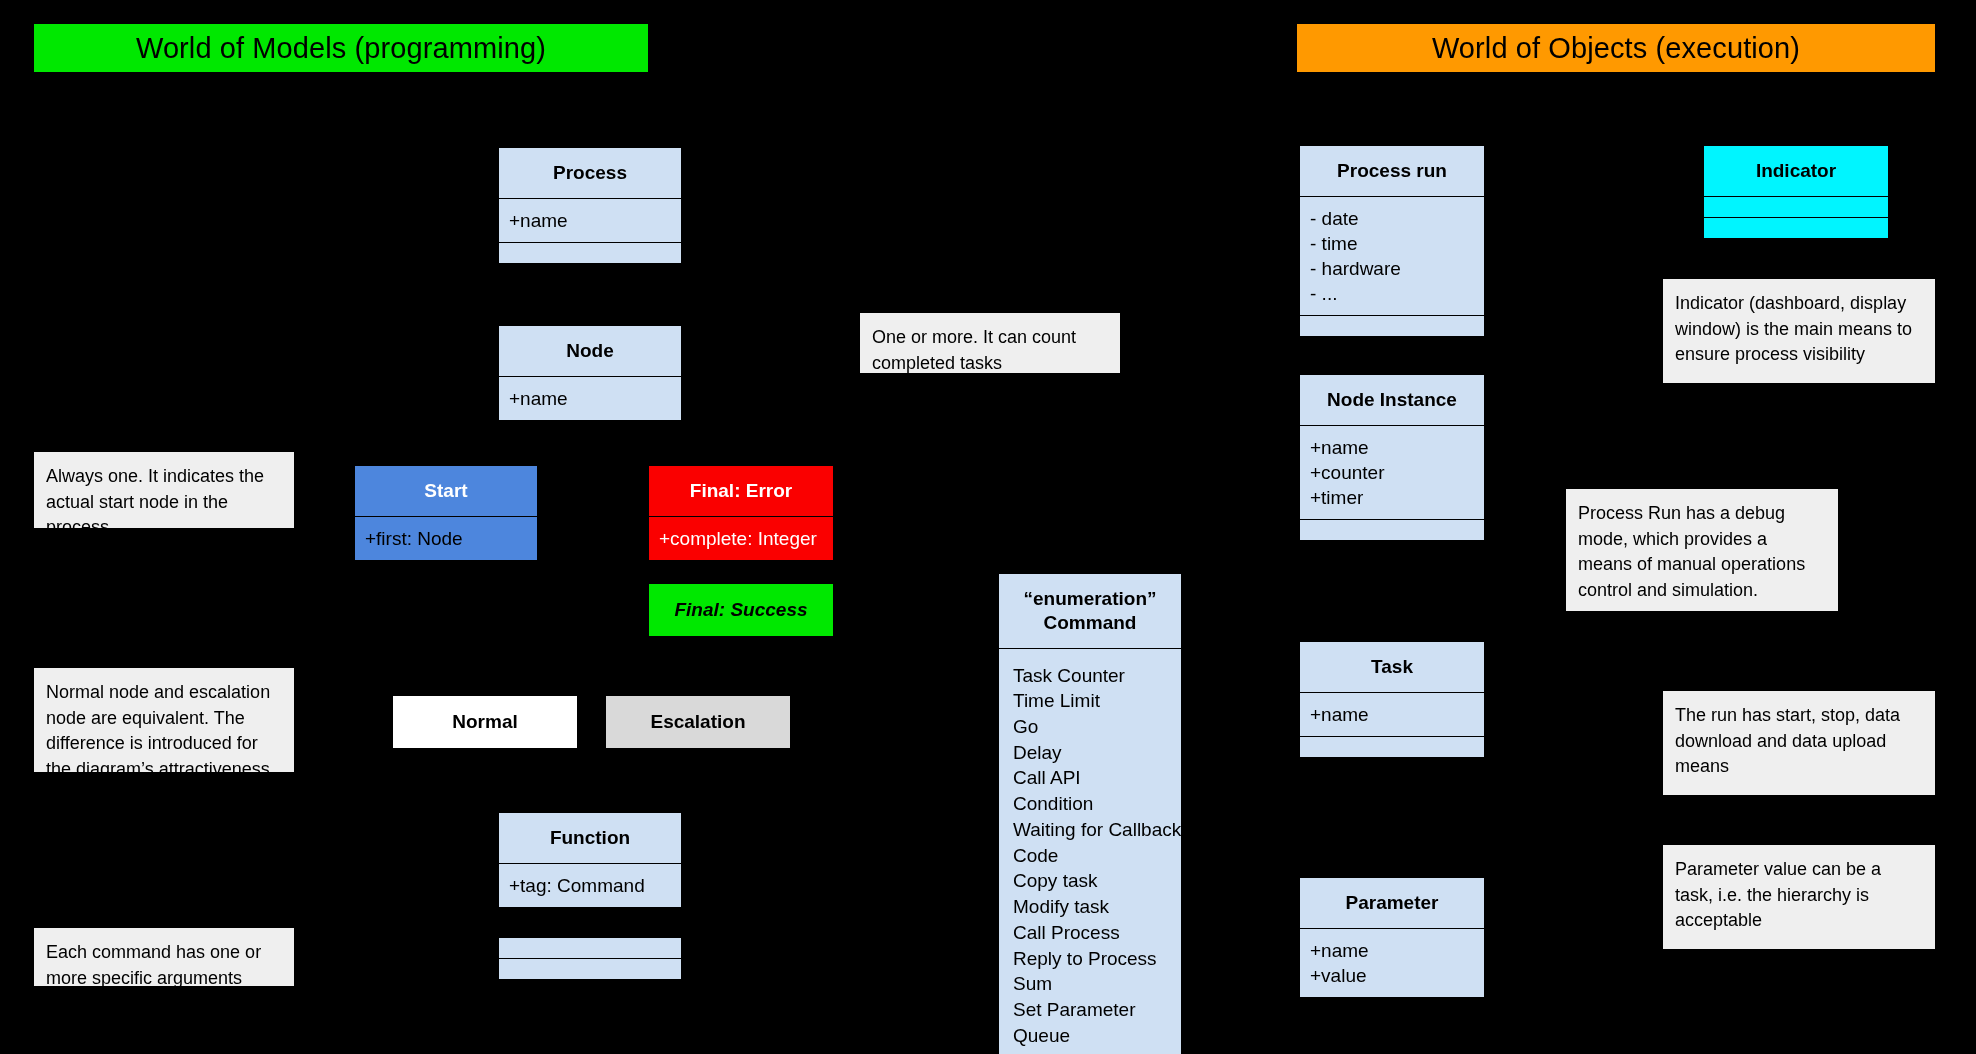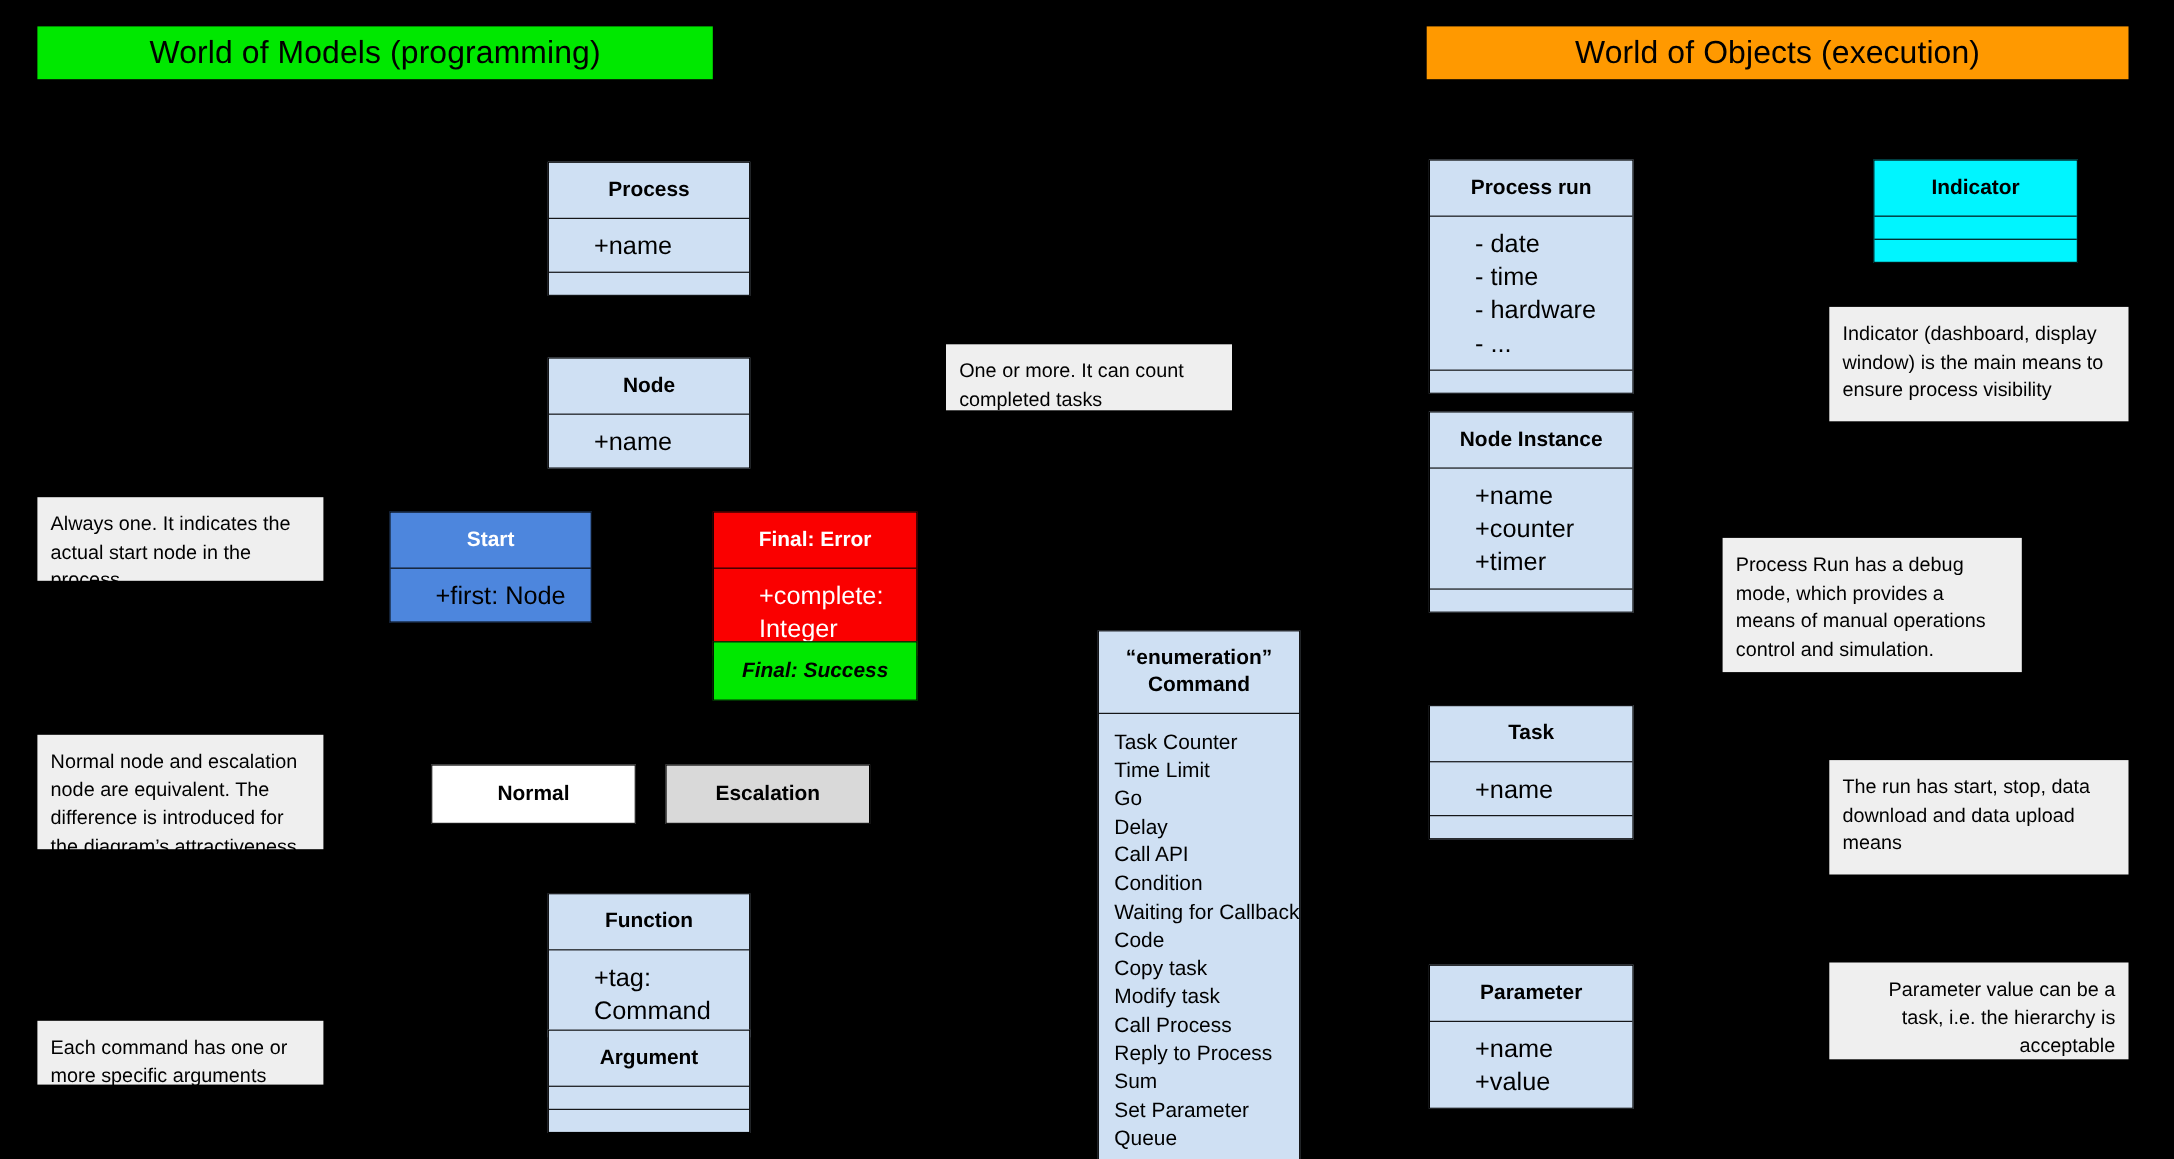--- a/index.html
+++ b/index.html
@@ -45,26 +45,25 @@
     font-size: 19px;
     text-align: center;
     padding: 13px 6px 13px 6px;
     color: #000000;
     line-height: 1.25;
   }
   .uml .sep {
     border-top: 1.5px solid #000000;
   }
   .uml .compartment {
-    font-size: 23px;
+    font-size: 19px;
     color: #000000;
     padding: 9px 10px 9px 10px;
     line-height: 1.32;
     white-space: pre-line;
-    margin-left: 31px;
   }
   .uml .compartment.empty {
     padding: 0;
     height: 20px;
   }
 
   
   .uml.start { background: #4d86dd; border-color: #000000; }
   .uml.start .title { color: #ffffff; }
   .uml.start .compartment { color: #000000; }
@@ -169,21 +168,20 @@
     <div class="title">Escalation</div>
   </div>
 
   <div class="uml" style="left:498px; top:812px; width:184px;">
     <div class="title">Function</div>
     <div class="sep"></div>
     <div class="compartment">+tag: Command</div>
   </div>
 
   <div class="uml" style="left:498px; top:936px; width:184px;">
-    <div class="title">Argument</div>
     <div class="sep"></div>
     <div class="compartment empty"></div>
     <div class="sep"></div>
     <div class="compartment empty"></div>
   </div>
 
   <div class="note" style="left:860px; top:313px; width:260px; height:60px;">
     <span>One or more. It can count completed tasks</span>
   </div>
 
@@ -262,17 +260,17 @@
   </div>
 
   <div class="note" style="left:1566px; top:489px; width:272px; height:122px;">
     <span>Process Run has a debug mode, which provides a means of manual operations control and simulation.</span>
   </div>
 
   <div class="note" style="left:1663px; top:691px; width:272px; height:104px;">
     <span>The run has start, stop, data download and data upload means</span>
   </div>
 
-  <div class="note" style="left:1663px; top:875px; width:272px; height:88px;text-align:right;">
+  <div class="note" style="left:1663px; top:845px; width:272px; height:104px;">
     <span>Parameter value can be a task, i.e. the hierarchy is acceptable</span>
   </div>
 
 </div>
 
 </body></html>

